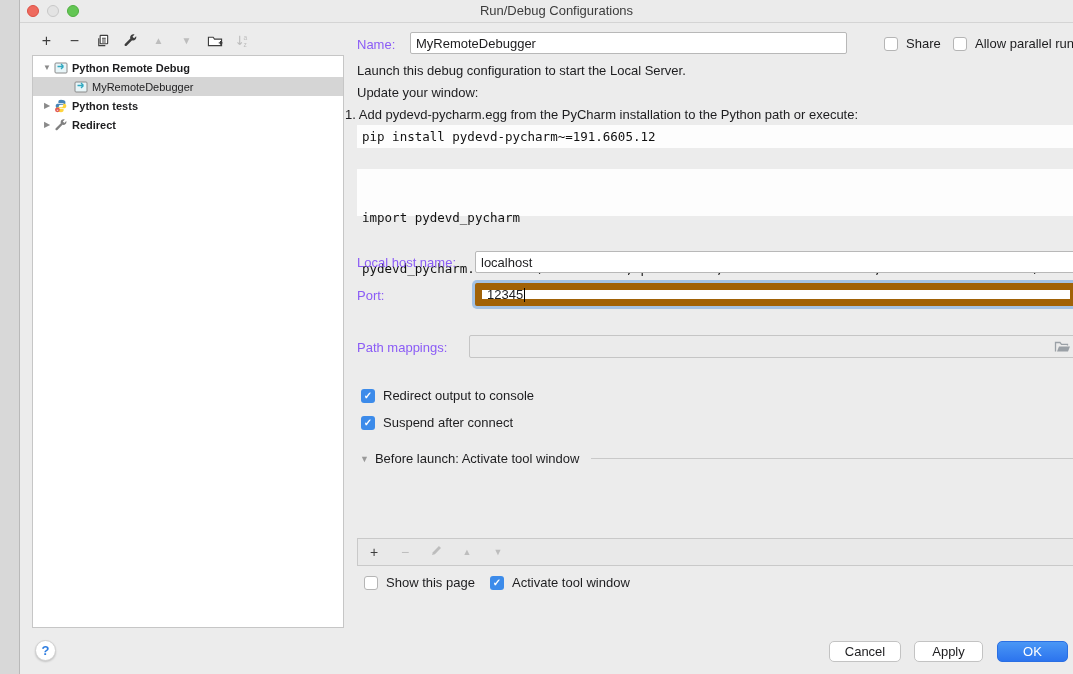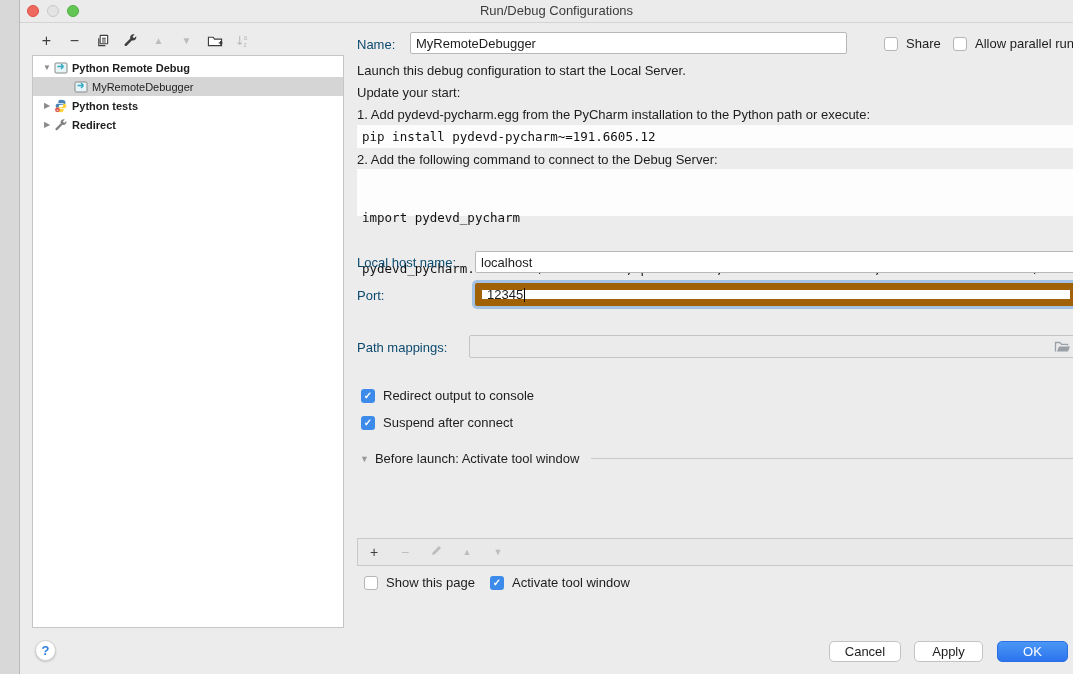--- a/index.html
+++ b/index.html
@@ -23,21 +23,21 @@
   
   .tree-panel{position:absolute;left:12px;top:55px;width:312px;height:573px;background:#fff;border:1px solid #c6c6c6;box-sizing:border-box;padding-top:2px;}
   .tree-row{height:19px;display:flex;align-items:center;white-space:nowrap;}
   .tree-row.sel{background:#d5d5d5;}
   .tw{width:12px;text-align:center;font-size:8px;color:#8a8a8a;flex:none;}
   .ti{width:15px;height:14px;margin-right:4px;flex:none;display:flex;align-items:center;justify-content:center;}
   .tlabel{font-size:11px;}
   .b{font-weight:bold;}
   .ind0{padding-left:8px;} .ind1{padding-left:40px;}
   
-  .lbl{position:absolute;font-size:13px;color:#0c4a6e;white-space:nowrap;}
+  .lbl{position:absolute;font-size:13px;color:#8b5cf6;white-space:nowrap;}
   .txt{position:absolute;font-size:13px;color:#1d1d1f;white-space:nowrap;}
   input.fld{position:absolute;box-sizing:border-box;height:22px;background:#fff;border:1px solid #b8b8b8;border-radius:2px;font-family:"Liberation Sans",sans-serif;font-size:13px;color:#1d1d1f;padding:0 5px;margin:0;}
   .code{position:absolute;background:#fdfdfd;font-family:"DejaVu Sans Mono",monospace;font-size:12.5px;color:#111;box-sizing:border-box;white-space:pre;}
   .fakefld{position:absolute;box-sizing:border-box;background:#fff;border:1px solid #b8b8b8;border-radius:2px;font-size:13px;padding:0 5px;display:flex;align-items:center;}
   .focusring{border:7px solid #a16207;box-shadow:0 0 0 3px rgba(116,166,224,.6);}
   .caret{display:inline-block;width:1px;height:14px;background:#000;margin-left:1px;}
   .cbrow{position:absolute;display:flex;align-items:center;gap:8px;white-space:nowrap;}
   .cbbox{width:14px;height:14px;border-radius:3px;box-sizing:border-box;flex:none;text-align:center;}
   .cb-off{background:#fff;border:1px solid #b5b5b5;}
   .cb-on{background:#3c8bea;color:#fff;font-size:10px;line-height:14px;font-weight:bold;}
@@ -161,24 +161,23 @@
   <div class="cbrow" style="left:864px;top:36px">
     <span class="cbbox cb-off"></span>
     <span>Share</span>
   </div>
   <div class="cbrow" style="left:933px;top:36px">
     <span class="cbbox cb-off"></span>
     <span>Allow parallel run</span>
   </div>
 
   <span class="txt" style="left:337px;top:63px">Launch this debug configuration to start the Local Server.</span>
-  <span class="txt" style="left:337px;top:85px">Update your start:</span>
-  <span class="txt" style="left:337px;top:107px">1. Add pydevd-pycharm.egg from the PyCharm installation to the Python path or execute:</span>
+  <span class="txt" style="left:337px;top:85px">Update your window:</span>
+  <span class="txt" style="left:325px;top:107px">1. Add pydevd-pycharm.egg from the PyCharm installation to the Python path or execute:</span>
   <div class="code" style="left:337px;top:125px;width:720px;height:23px;line-height:23px;padding-left:5px">pip install pydevd-pycharm~=191.6605.12</div>
-  <span class="txt" style="left:337px;top:152px">2. Add the following command to connect to the Debug Server:</span>
   <div class="code" style="left:337px;top:169px;width:720px;height:47px;padding:6px 0 0 5px;line-height:17px">
     <div>import pydevd_pycharm</div>
     <div>pydevd_pycharm.settrace('localhost', port=12345, stdoutToServer=True, stderrToServer=True)</div>
   </div>
 
   <span class="lbl" style="left:337px;top:255px">Local host name:</span>
   <input class="fld" style="left: 455px; top: 251px; width: 602px;" value="localhost">
   <span class="lbl" style="left:337px;top:288px">Port:</span>
   <div class="fakefld focusring" style="left:455px;top:283px;width:602px;height:23px">
     <span>12345</span>

